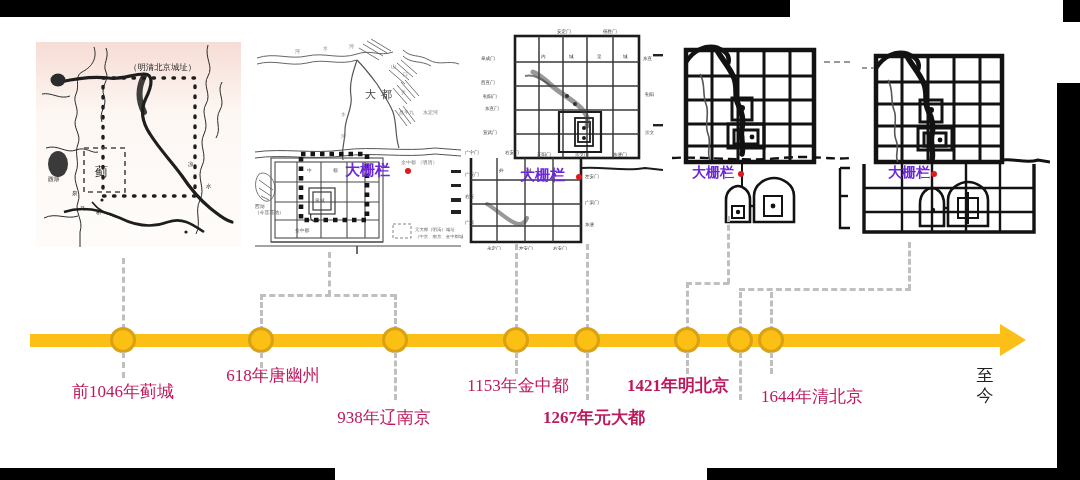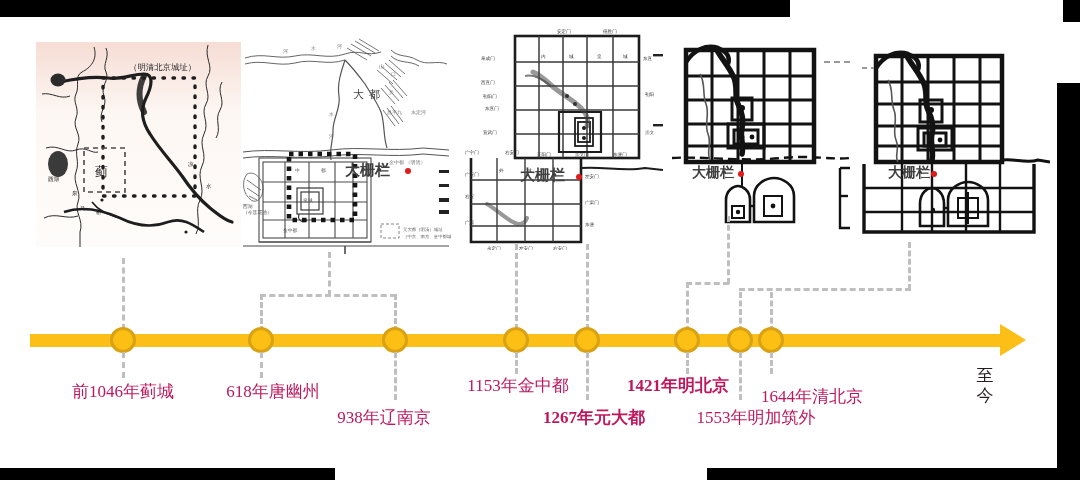--- a/index.html
+++ b/index.html
@@ -30,21 +30,21 @@
   
   .map {
     position: absolute;
     overflow: hidden;
     background: #ffffff;
   }
   .map svg { display: block; }
 
   .red-label {
     position: absolute;
-    color: #404040;
+    color: #6d28d9;
     font-family: "Liberation Sans", "DejaVu Sans", sans-serif;
     font-weight: bold;
     white-space: nowrap;
     line-height: 1;
   }
   .red-dot {
     position: absolute;
     background: #e01b1b;
     border-radius: 50%;
   }
@@ -156,21 +156,21 @@
       <text x="44" y="168" font-family="'Liberation Sans',sans-serif" font-size="5.5" fill="#1e1e1e">马</text>
       <text x="60" y="172" font-family="'Liberation Sans',sans-serif" font-size="5.5" fill="#1e1e1e">桥</text>
       <text x="152" y="124" font-family="'Liberation Sans',sans-serif" font-size="5.5" fill="#1e1e1e">凉</text>
       <text x="170" y="146" font-family="'Liberation Sans',sans-serif" font-size="5.5" fill="#1e1e1e">水</text>
       <circle cx="66" cy="158" r="1.6" fill="#1e1e1e"></circle>
       <circle cx="150" cy="190" r="1.6" fill="#1e1e1e"></circle>
     </svg>
 
   </div>
 
-  <div class="map" style="left:241px; top:32px; width:210px; height:222px;">
+  <div class="map" style="left:253px; top:32px; width:210px; height:222px;">
     <svg width="210" height="222" viewBox="0 0 210 222">
       <rect width="210" height="222" fill="#ffffff"></rect>
 
       <g fill="none" stroke="#555" stroke-width="0.9">
         <path d="M4 26 C22 20 36 28 54 24 C72 20 86 28 104 22 C118 17 126 25 140 20"></path>
         <path d="M4 32 C22 27 36 35 54 31 C72 26 86 34 104 28"></path>
         <path d="M150 18 C158 26 166 22 176 28 C186 34 196 28 206 32"></path>
         <path d="M150 24 C158 32 168 28 178 34"></path>
       </g>
 
@@ -463,26 +463,25 @@
   <div class="conn conn-v" style="left:122px; top:352px; height:26px;"></div>
   <div class="conn conn-v" style="left:260px; top:352px; height:26px;"></div>
   <div class="conn conn-v" style="left:394px; top:352px; height:48px;"></div>
   <div class="conn conn-v" style="left:515px; top:352px; height:22px;"></div>
   <div class="conn conn-v" style="left:586px; top:352px; height:48px;"></div>
   <div class="conn conn-v" style="left:686px; top:352px; height:22px;"></div>
   <div class="conn conn-v" style="left:739px; top:352px; height:48px;"></div>
   <div class="conn conn-v" style="left:770px; top:352px; height:22px;"></div>
 
   <div class="axis-label centered" style="left:123px; top:383px;">前1046年蓟城</div>
-  <div class="axis-label centered" style="left:273px; top:383px;text-align:right;">618年唐幽州</div>
+  <div class="axis-label centered" style="left:273px; top:367px;text-align:right;">618年唐幽州</div>
   <div class="axis-label centered" style="left:384px; top:409px;">938年辽南京</div>
   <div class="axis-label centered" style="left:518px; top:377px;">1153年金中都</div>
   <div class="axis-label centered" style="left:594px; top:409px;font-weight:bold;">1267年元大都</div>
   <div class="axis-label centered" style="left:678px; top:377px;font-weight:bold;">1421年明北京</div>
-  <div class="axis-label centered" style="left:756px; top:409px;">1553年明加筑外</div>
   <div class="axis-label centered" style="left:812px; top:388px;">1644年清北京</div>
 
   <div id="label-today" style="left:975px; top:366px;">
     <div>至</div>
     <div>今</div>
   </div>
 
 </div>
 
 </body></html>

